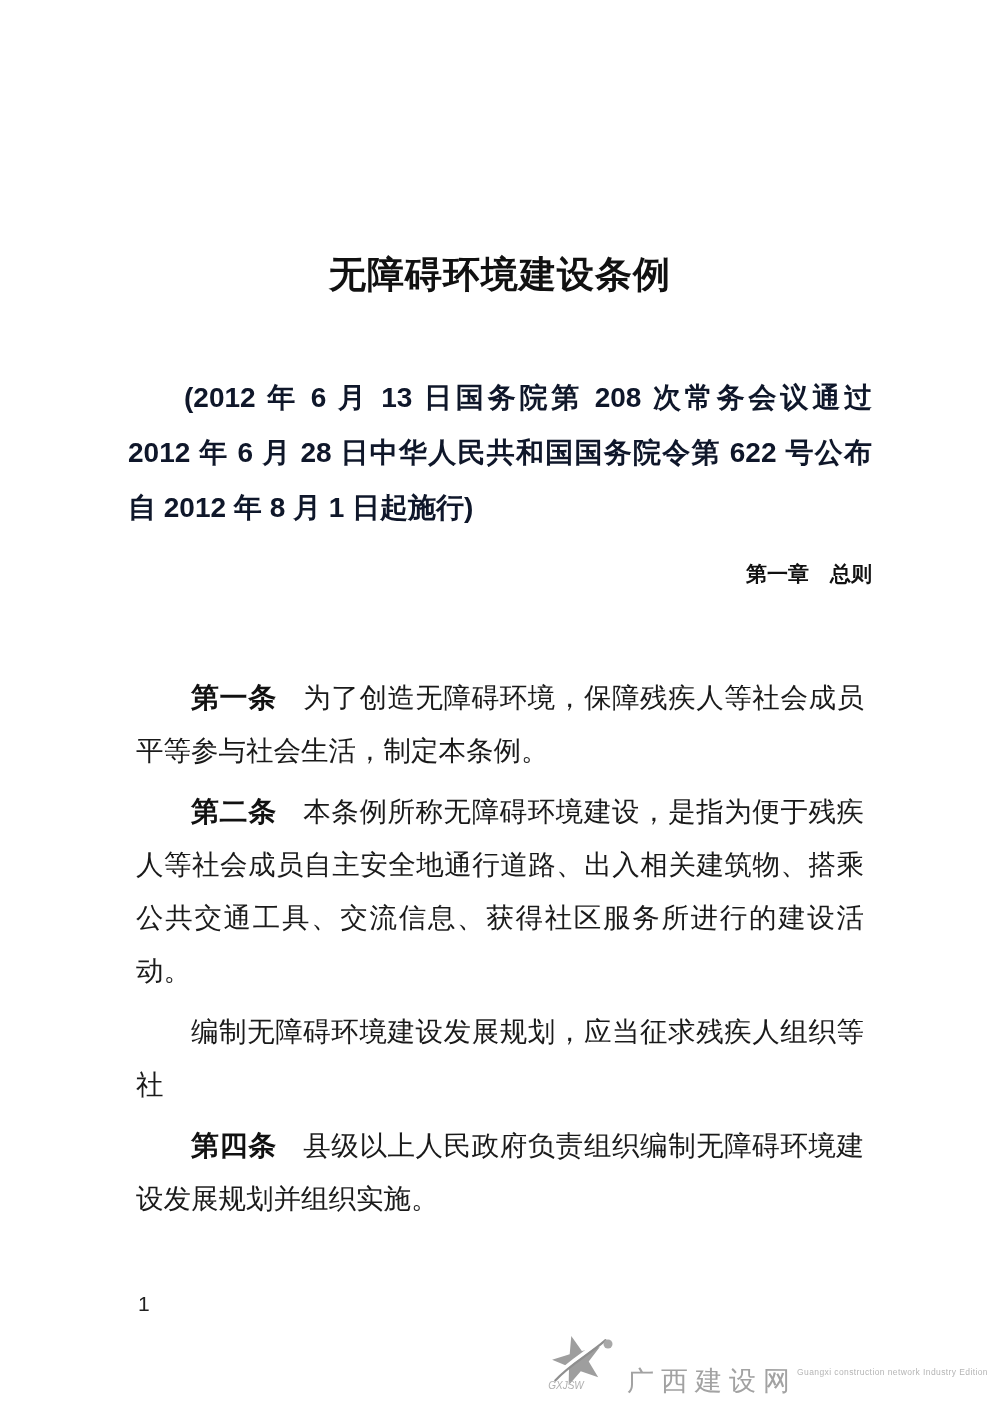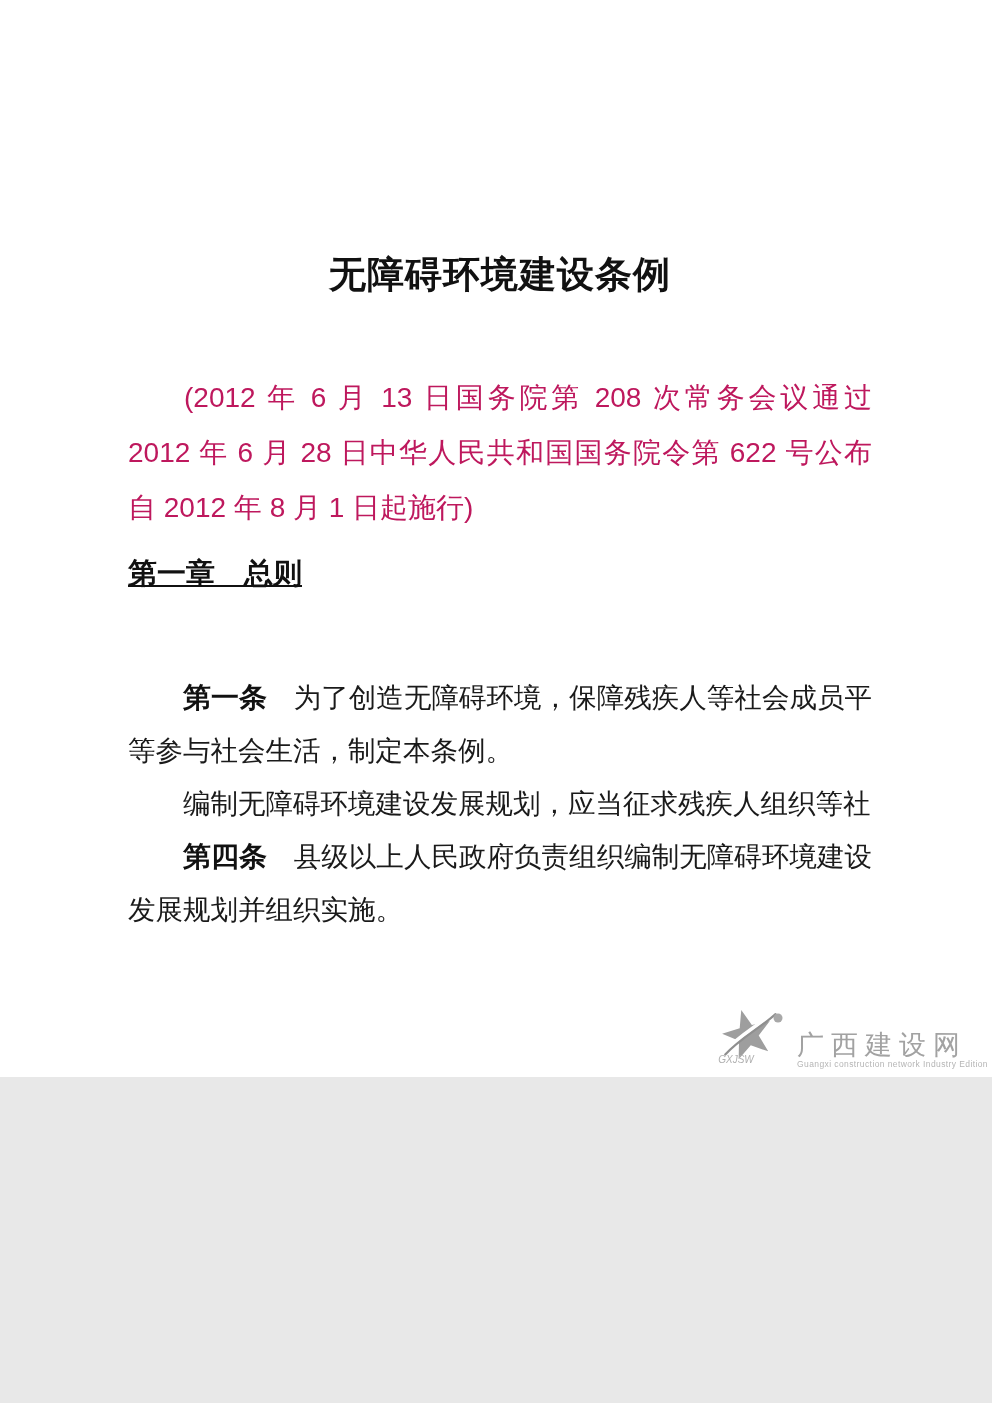--- a/index.html
+++ b/index.html
@@ -1,19 +1,19 @@
 <!DOCTYPE html>
 <html><head>
 <meta charset="utf-8">
 <style>
   html, body { margin: 0; padding: 0; background: #e8e8e8; }
   .page {
     position: relative;
     width: 992px;
-    height: 1077px;
+    height: 1403px;
     margin: 0 auto;
     background: #ffffff;
     color: #161616;
     overflow: hidden;
     font-family: "Liberation Serif", serif;
   }
   .content {
     position: absolute;
     left: 128px;
     top: 0;
@@ -30,35 +30,35 @@
     letter-spacing: 1px;
     color: #111111;
   }
   .preamble {
     margin: 72px 0 0 0;
     font-family: "Liberation Sans", sans-serif;
     font-size: 28px;
     line-height: 55px;
     text-align: justify;
     text-indent: 2em;
-    color: #be185d;
+    color: #0f172a;
+    font-weight: bold;
   }
   .chapter-heading {
     margin: 11px 0 0 0;
-    text-align: left;
+    text-align: right;
     font-family: "Liberation Sans", sans-serif;
     font-weight: 700;
-    font-size: 29px;
+    font-size: 21px;
     line-height: 55px;
     color: #111111;
-    text-decoration: underline;
   }
   .articles { margin-top: 70px; }
   .articles p {
-    margin: 0;
+    margin: 8px;
     font-size: 27.5px;
     line-height: 53px;
     text-align: justify;
     text-indent: 2em;
     color: #1a1a1a;
   }
   .article-label {
     font-family: "Liberation Sans", sans-serif;
     font-weight: 700;
     font-size: 28px;
@@ -75,21 +75,21 @@
   }
   .watermark {
     position: absolute;
     right: 4px;
     bottom: 6px;
     display: flex;
     align-items: flex-end;
     gap: 5px;
     user-select: none;
   }
-  .wm-text-col { display: flex; flex-direction: column; align-items: flex-start; padding-bottom: 2px; }
+  .wm-text-col { display: flex; flex-direction: row; align-items: flex-start; padding-bottom: 2px; }
   .wm-cn {
     font-family: "Liberation Serif", serif;
     font-size: 27px;
     line-height: 28px;
     letter-spacing: 7px;
     color: #a2a2a2;
     white-space: nowrap;
   }
   .wm-en {
     font-family: Liberation Sans, sans-serif;
@@ -108,20 +108,21 @@
 
     <h1 class="doc-title">无障碍环境建设条例</h1>
 
     <p class="preamble">(2012 年 6 月 13 日国务院第 208 次常务会议通过　2012 年 6 月 28 日中华人民共和国国务院令第 622 号公布　自 2012 年 8 月 1 日起施行)</p>
 
     <h2 class="chapter-heading">第一章　总则</h2>
 
     <div class="articles">
       <p><span class="article-label">第一条</span><span>为了创造无障碍环境，保障残疾人等社会成员平等参与社会生活，制定本条例。</span></p>
 
+      <p><span class="article-label">第二条</span><span>本条例所称无障碍环境建设，是指为便于残疾人等社会成员自主安全地通行道路、出入相关建筑物、搭乘公共交通工具、交流信息、获得社区服务所进行的建设活动。</span></p>
 
 
       <p>编制无障碍环境建设发展规划，应当征求残疾人组织等社</p>
 
       <p><span class="article-label">第四条</span><span>县级以上人民政府负责组织编制无障碍环境建设发展规划并组织实施。</span></p>
     </div>
   </div>
 
   <div class="page-number">1</div>
 

